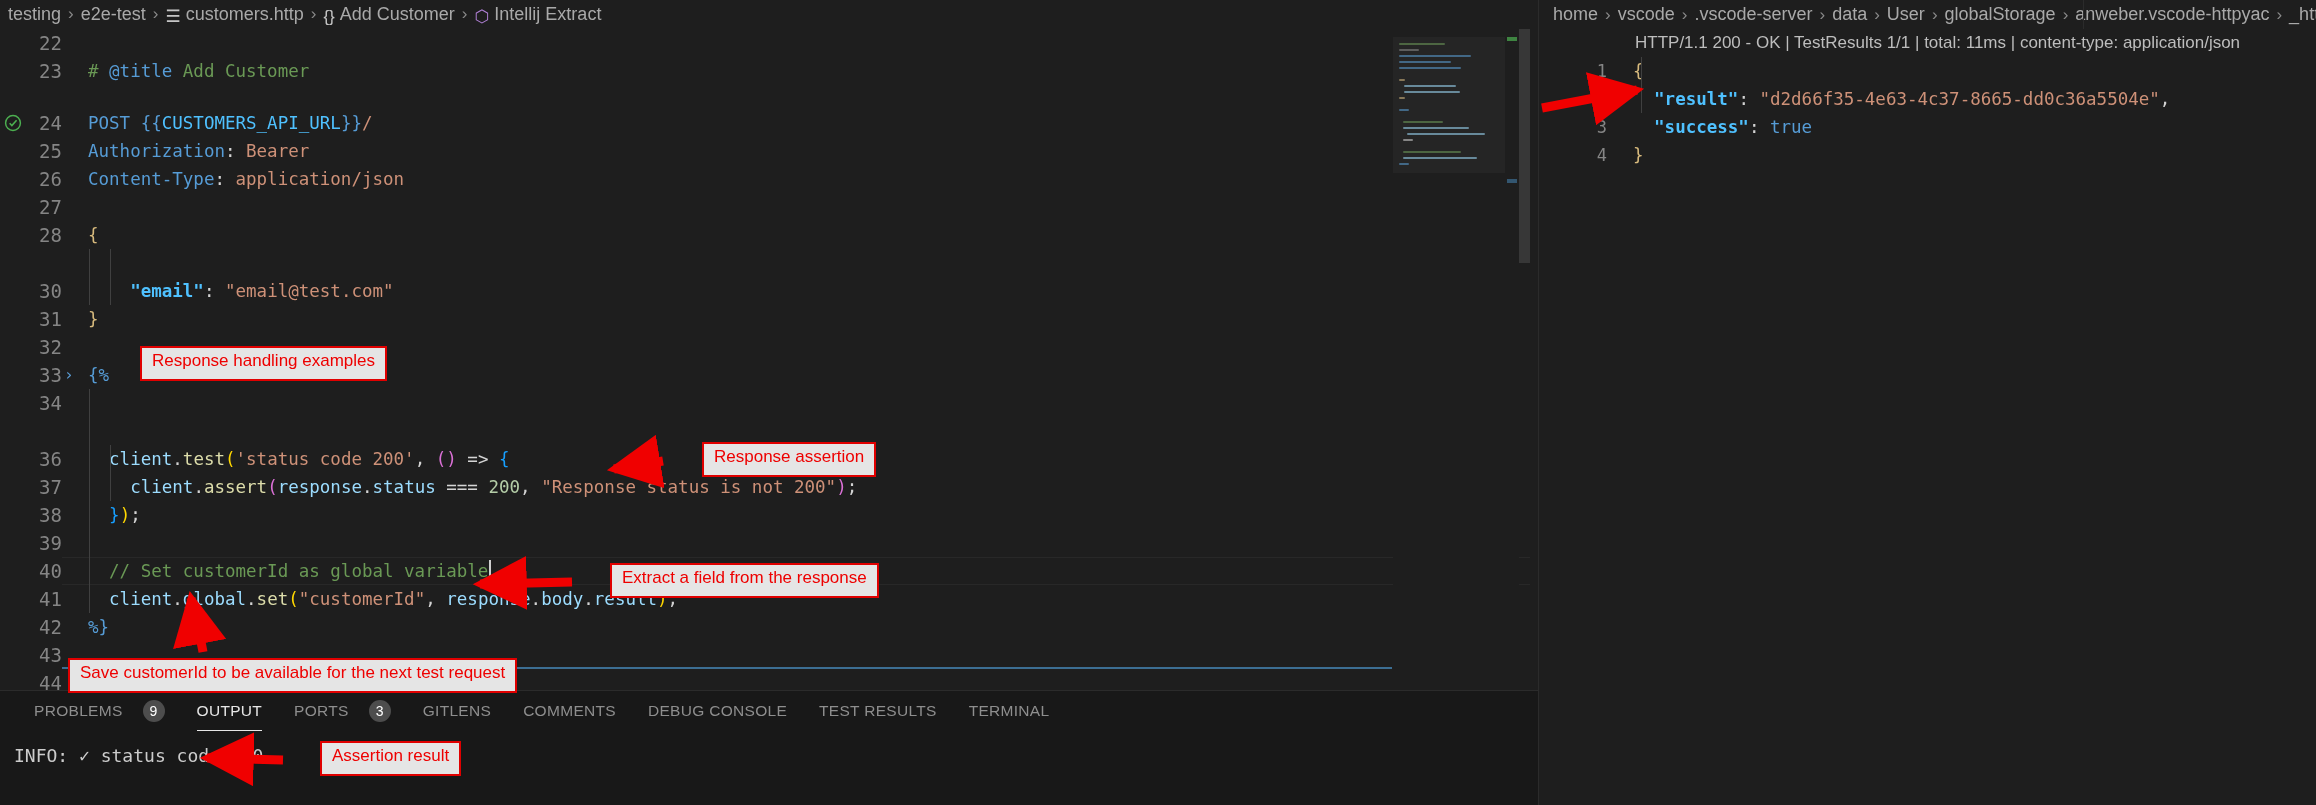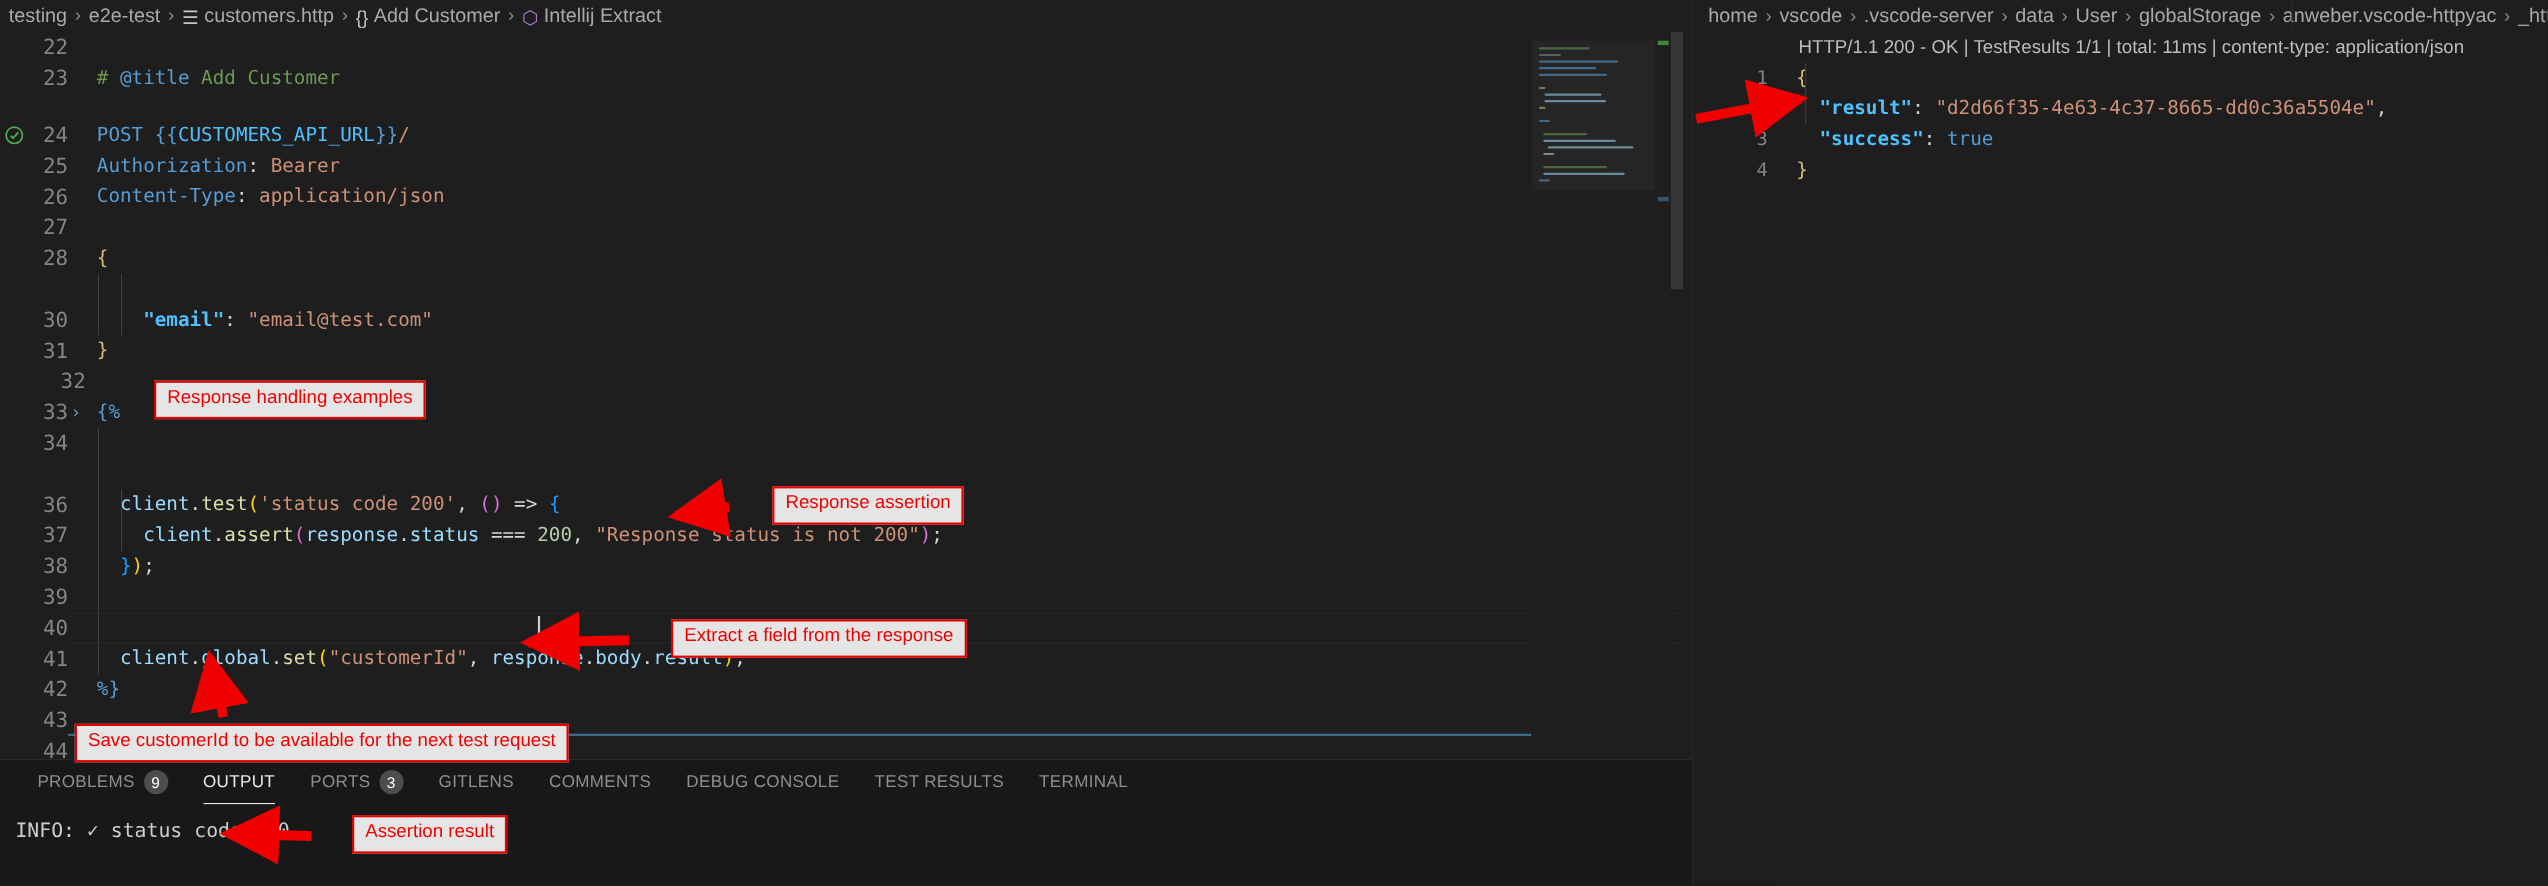--- a/index.html
+++ b/index.html
@@ -129,21 +129,21 @@
 
   
   #panel {
     position:absolute; left:0; top:690px; width:1538px; height:115px;
     background:#181818; border-top:1px solid #2b2b2b;
   }
   #panel-tabs {
     display:flex; align-items:center; height:40px; padding-left:18px; gap:0px;
   }
   .ptab {
-    display:flex; align-items:center; gap:8px;
+    display:flex; align-items:center; gap:20px;
     height:40px; padding: 0 16px;
     font-size:15.5px; letter-spacing:.3px; color:#8e8e8e;
     font-family:"Liberation Sans", sans-serif;
     position:relative; cursor:pointer; white-space:nowrap;
   }
   .ptab.active { color:#e7e7e7; }
   .ptab.active::after {
     content:""; position:absolute; left:16px; right:16px; bottom:0; height:1px; background:#e7e7e7;
   }
   .pbadge {
@@ -238,28 +238,28 @@
       <div class="line" style="top: 80px; position: absolute; left: 0px; right: 0px;"><svg class="check-icon" viewBox="0 0 16 16">
           <circle cx="8" cy="8" r="6.6" fill="none" stroke="#4caf50" stroke-width="1.3"></circle>
           <path d="M5 8.2 L7 10.3 L11.2 5.6" fill="none" stroke="#4caf50" stroke-width="1.4"></path>
         </svg><span class="gutter">24</span><span class="code"><span class="c-method">POST </span><span class="c-tpl">{{</span><span class="c-var">CUSTOMERS_API_URL</span><span class="c-tpl">}}</span><span class="c-value">/</span></span></div>
       <div class="line" style="top: 108px; position: absolute; left: 0px; right: 0px;"><span class="gutter">25</span><span class="code"><span class="c-header">Authorization</span><span class="c-punct">: </span><span class="c-value">Bearer</span></span></div>
       <div class="line" style="top: 136px; position: absolute; left: 0px; right: 0px;"><span class="gutter">26</span><span class="code"><span class="c-header">Content-Type</span><span class="c-punct">: </span><span class="c-value">application/json</span></span></div>
       <div class="line" style="top: 164px; position: absolute; left: 0px; right: 0px;"><span class="gutter">27</span><span class="code"></span></div>
       <div class="line" style="top: 192px; position: absolute; left: 0px; right: 0px;"><span class="gutter">28</span><span class="code"><span class="c-brace">{</span></span></div>
       <div class="line" style="top: 248px; position: absolute; left: 0px; right: 0px;"><span class="gutter">30</span><span class="code"><span class="c-punct">    </span><span class="c-key">"email"</span><span class="c-punct">: </span><span class="c-str">"email@test.com"</span></span></div>
       <div class="line" style="top: 276px; position: absolute; left: 0px; right: 0px;"><span class="gutter">31</span><span class="code"><span class="c-brace">}</span></span></div>
-      <div class="line" style="top: 304px; position: absolute; left: 16px; right: 0px;"><span class="gutter">32</span><span class="code"></span></div>
+      <div class="line" style="top: 304px; position: absolute; left: 0px; right: 0px;"><span class="gutter">32</span><span class="code"></span></div>
       <div class="line" style="top: 332px; position: absolute; left: 0px; right: 0px;"><span class="gutter">33</span><span class="fold">›</span><span class="code"><span class="c-tpl">{%</span></span></div>
       <div class="line" style="top: 360px; position: absolute; left: 0px; right: 0px;"><span class="gutter">34</span><span class="code"></span></div>
       <div class="line" style="top: 416px; position: absolute; left: 0px; right: 0px;"><span class="gutter">36</span><span class="code"><span class="c-punct">  </span><span class="c-ident">client</span><span class="c-op">.</span><span class="c-fn">test</span><span class="c-paren1">(</span><span class="c-str">'status code 200'</span><span class="c-op">, </span><span class="c-paren2">()</span><span class="c-op"> =&gt; </span><span class="c-paren3">{</span></span></div>
       <div class="line" style="top: 444px; position: absolute; left: 0px; right: 0px;"><span class="gutter">37</span><span class="code"><span class="c-punct">    </span><span class="c-ident">client</span><span class="c-op">.</span><span class="c-fn">assert</span><span class="c-paren2">(</span><span class="c-ident">response</span><span class="c-op">.</span><span class="c-ident">status</span><span class="c-op"> === </span><span class="c-num">200</span><span class="c-op">, </span><span class="c-str">"Response status is not 200"</span><span class="c-paren2">)</span><span class="c-op">;</span></span></div>
       <div class="line" style="top: 472px; position: absolute; left: 0px; right: 0px;"><span class="gutter">38</span><span class="code"><span class="c-punct">  </span><span class="c-paren3">}</span><span class="c-paren1">)</span><span class="c-op">;</span></span></div>
       <div class="line" style="top: 500px; position: absolute; left: 0px; right: 0px;"><span class="gutter">39</span><span class="code"></span></div>
-      <div class="line" style="top: 528px; position: absolute; left: 0px; right: 0px;"><div class="active-line" style="top: 0px;"></div><span class="gutter">40</span><span class="cursor" style="left: 488.9px;"></span></div>
+      <div class="line" style="top: 528px; position: absolute; left: 0px; right: 0px;"><div class="active-line" style="top: 0px;"></div><span class="gutter">40</span><span class="code"><span class="c-comment">  // Set customerId as global variable</span></span><span class="cursor" style="left: 488.9px;"></span></div>
       <div class="line" style="top: 556px; position: absolute; left: 0px; right: 0px;"><span class="gutter">41</span><span class="code"><span class="c-punct">  </span><span class="c-ident">client</span><span class="c-op">.</span><span class="c-ident">global</span><span class="c-op">.</span><span class="c-fn">set</span><span class="c-paren1">(</span><span class="c-str">"customerId"</span><span class="c-op">, </span><span class="c-ident">response</span><span class="c-op">.</span><span class="c-ident">body</span><span class="c-op">.</span><span class="c-ident">result</span><span class="c-paren1">)</span><span class="c-op">;</span></span></div>
       <div class="line" style="top: 584px; position: absolute; left: 0px; right: 0px;"><span class="gutter">42</span><span class="code"><span class="c-tpl">%}</span></span></div>
       <div class="line" style="top: 612px; position: absolute; left: 0px; right: 0px;"><span class="gutter">43</span><span class="code"></span></div>
       <div class="line" style="top: 640px; position: absolute; left: 0px; right: 0px;"><span class="gutter">44</span><span class="code"></span></div>
       <div class="iguide" style="left: 89px; top: 220px; height: 56px;"></div>
       <div class="iguide" style="left: 110px; top: 220px; height: 56px;"></div>
       <div class="iguide" style="left: 89px; top: 360px; height: 224px;"></div>
       <div class="iguide" style="left: 110px; top: 416px; height: 56px;"></div>
       <div class="req-sep" style="top: 638px;"></div>
     </div>

